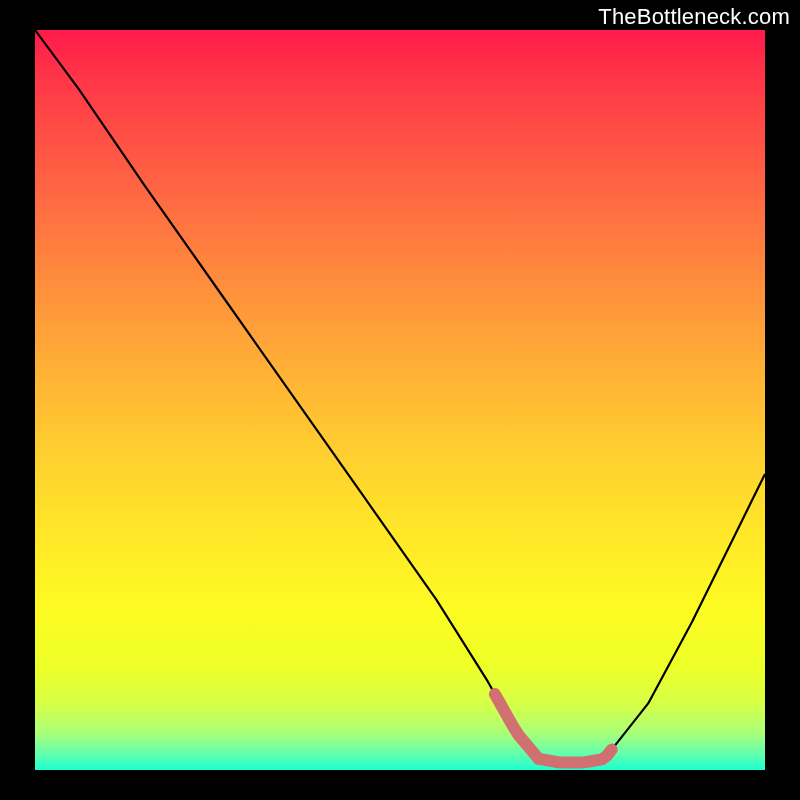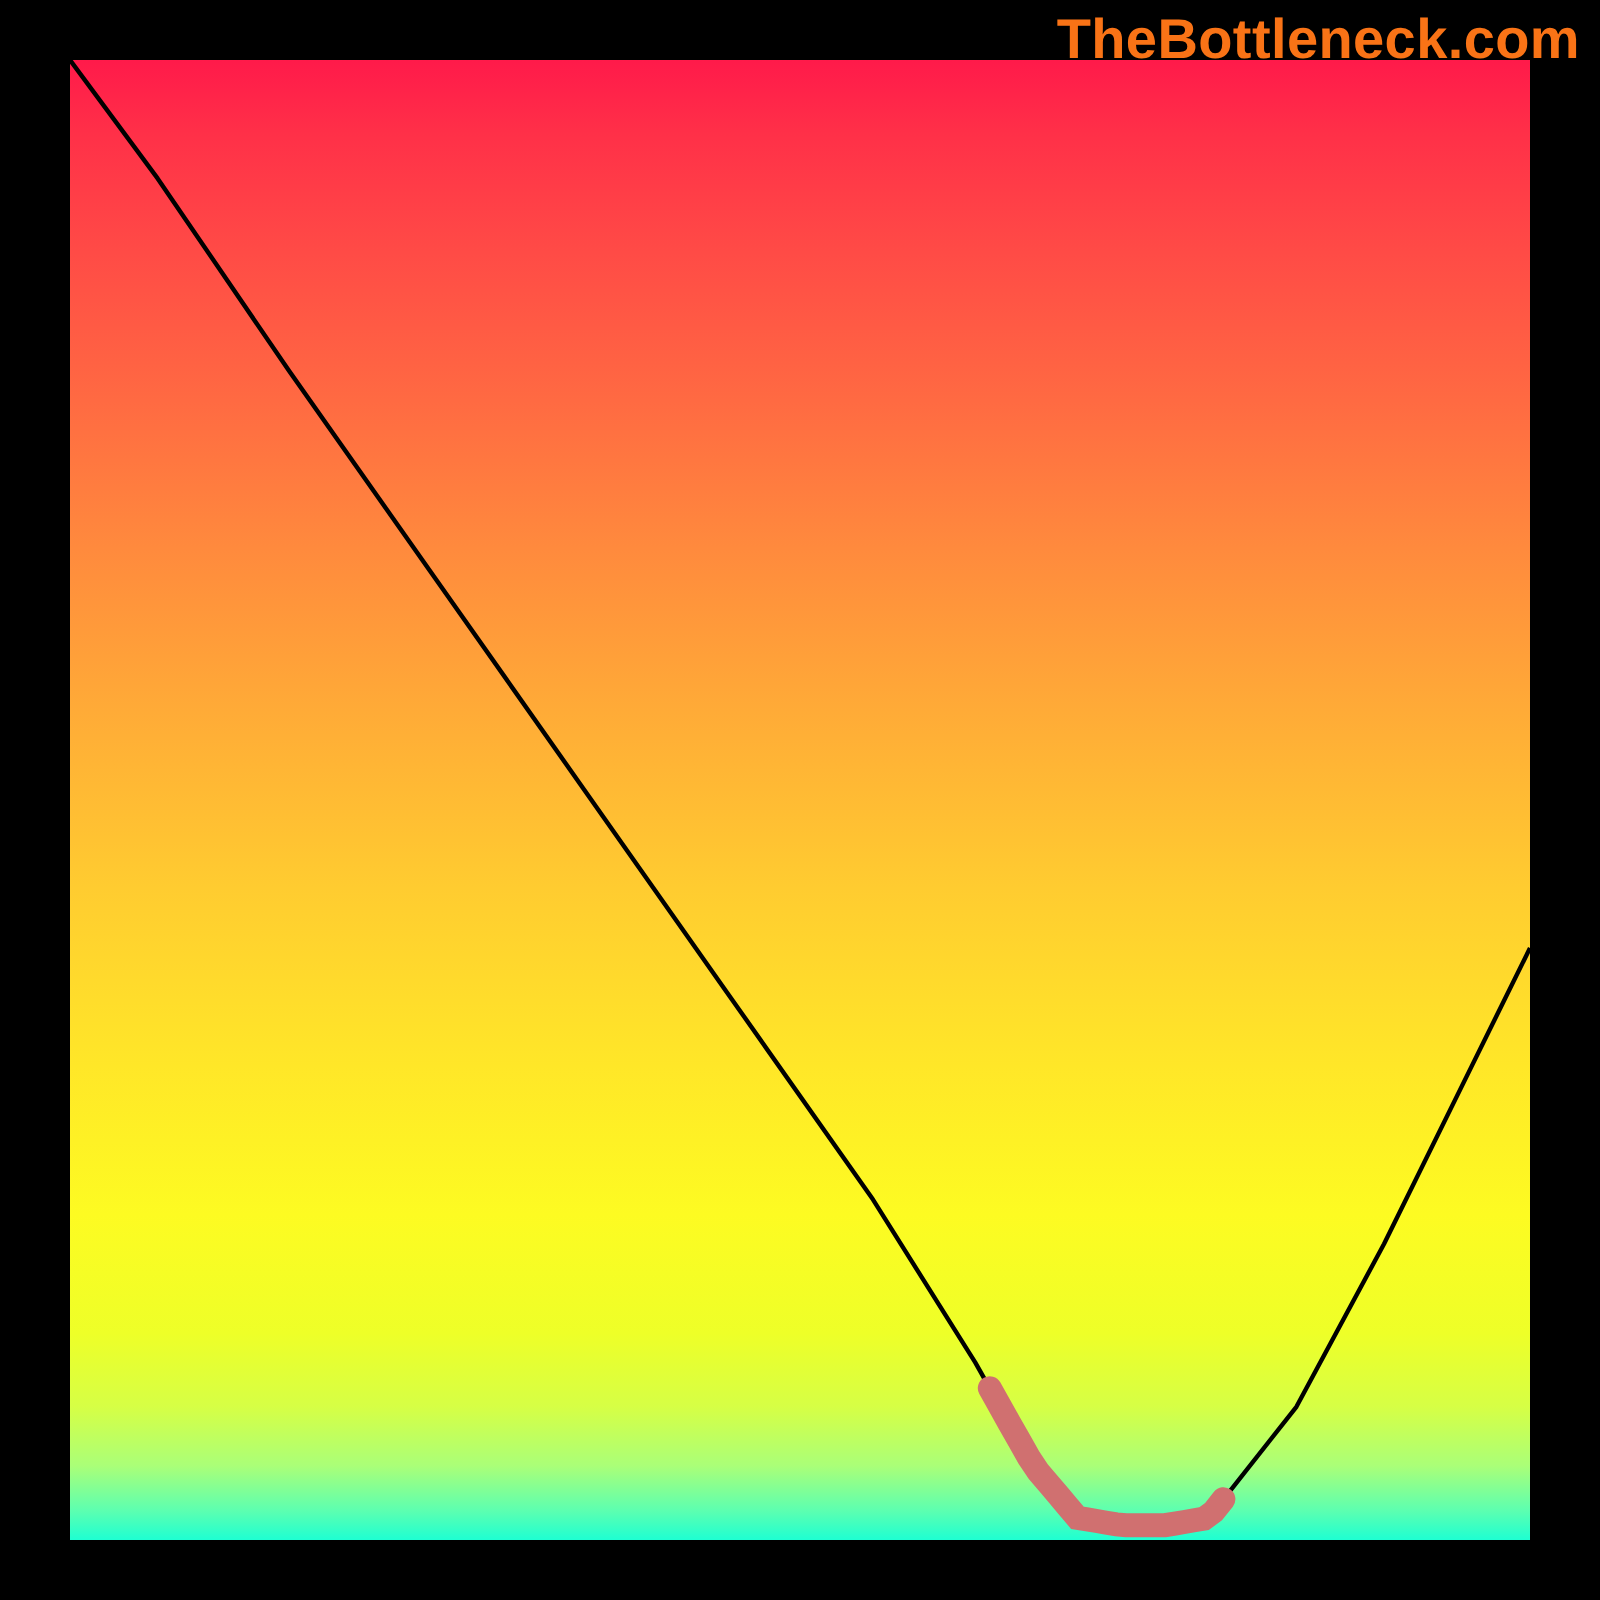--- a/index.html
+++ b/index.html
@@ -8,23 +8,23 @@
     width: 800px;
     height: 800px;
     background: #000;
     position: relative;
     font-family: Arial, Helvetica, sans-serif;
   }
   .watermark {
     position: absolute;
     top: 4px;
     right: 10px;
-    color: #f97316;
-    font-size: 28px;
-    font-weight: bold;
+    color: #ffffff;
+    font-size: 22px;
+    font-weight: normal;
     z-index: 10;
     letter-spacing: 0.2px;
   }
   .plot-area {
     position: absolute;
     left: 35px;
     top: 30px;
     width: 730px;
     height: 740px;
     overflow: hidden;

